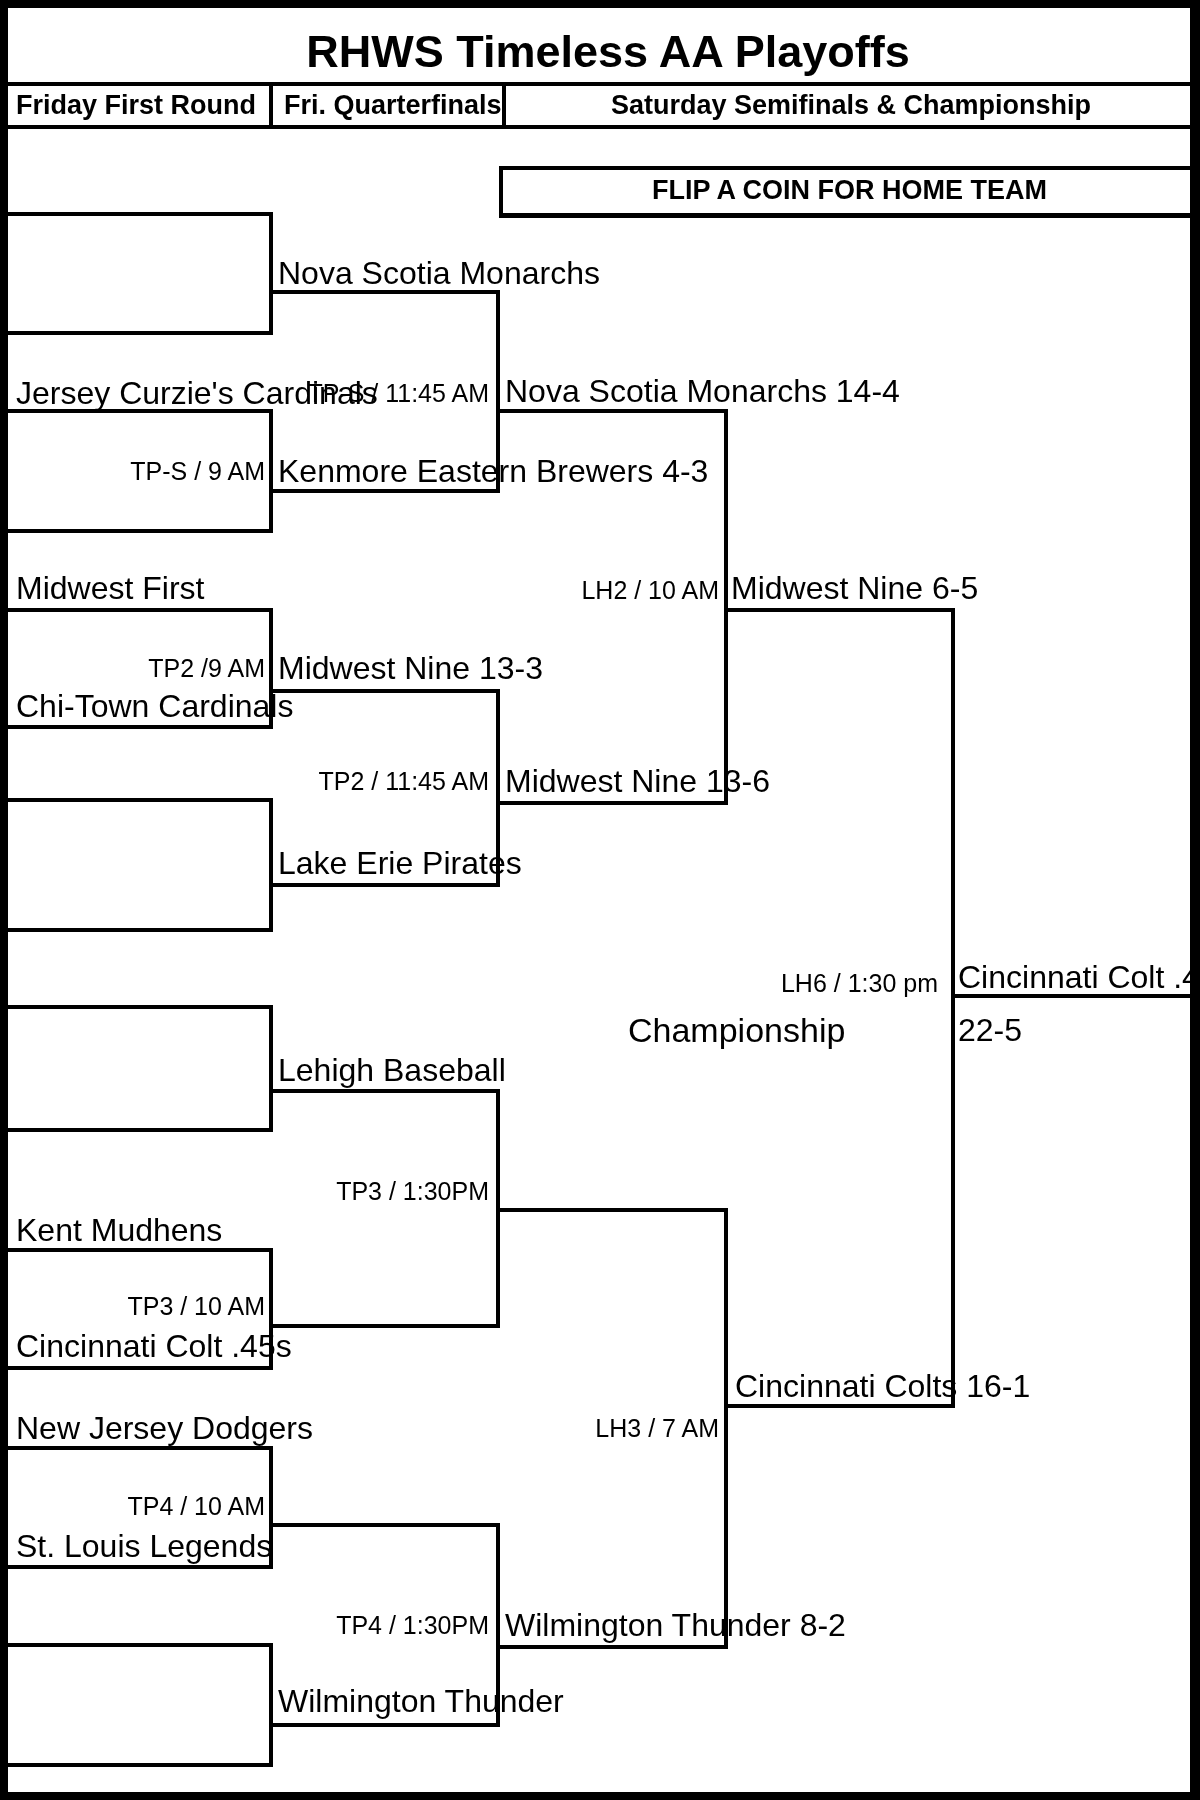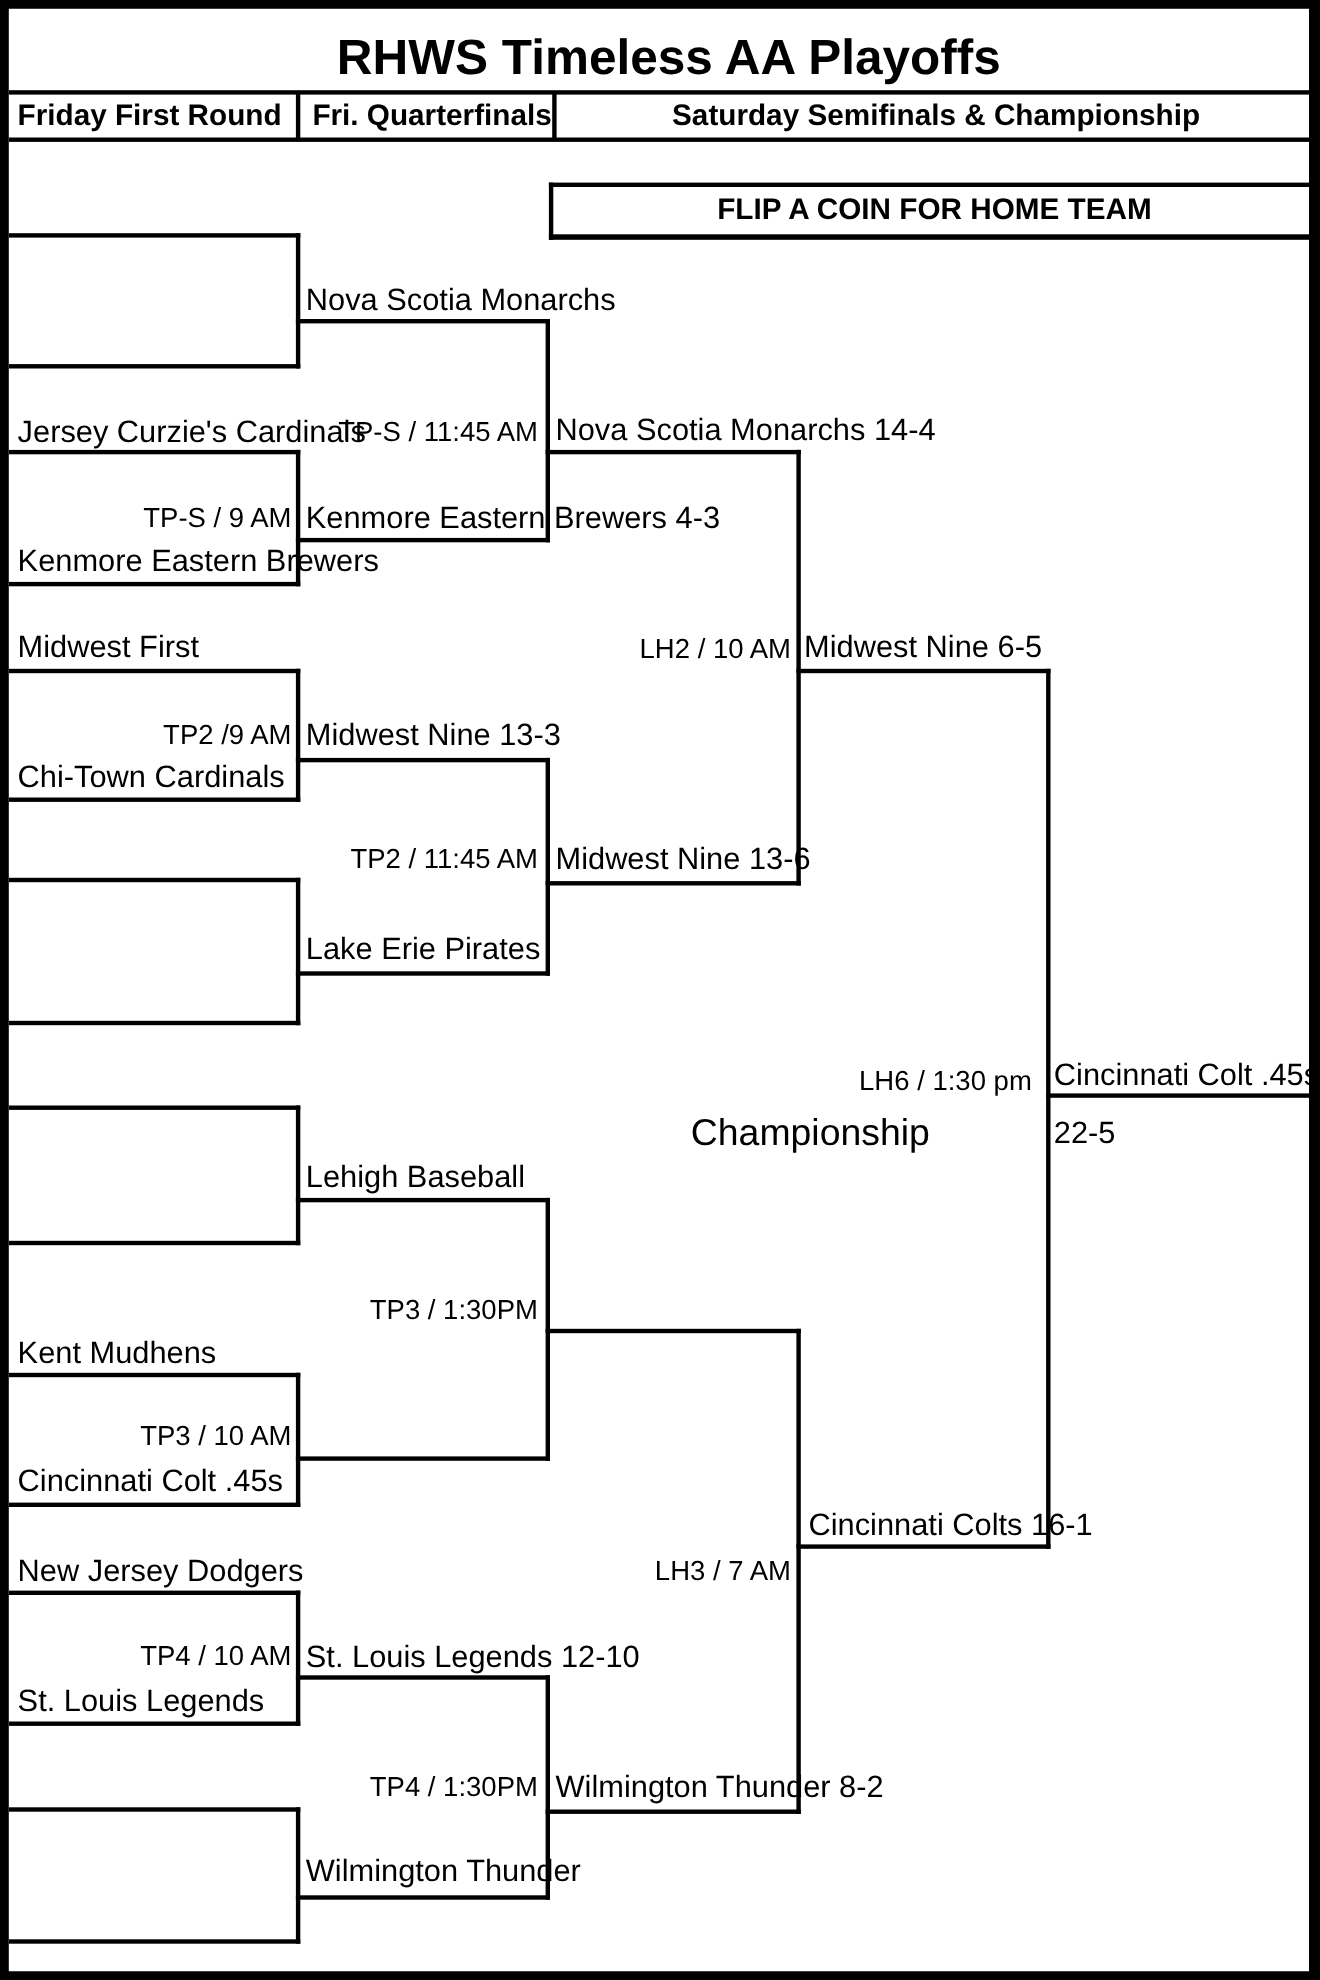--- a/index.html
+++ b/index.html
@@ -11,21 +11,21 @@
     border:8px solid #000;
     border-right-width:10px;
     font-family:"Liberation Sans", sans-serif;
     color:#000;
     overflow:hidden;
   }
   
   #page > *{position:absolute;}
   .ln-h{background:#000;height:4px;}
   .ln-v{background:#000;width:4px;}
-  .t{font-size:28px;line-height:32px;white-space:nowrap;}
+  .t{font-size:32px;line-height:32px;white-space:nowrap;}
   .lbl{font-size:25px;line-height:29px;white-space:nowrap;text-align:right;}
   .hdr{font-size:27px;line-height:31px;font-weight:bold;white-space:nowrap;}
   .title{font-size:45px;line-height:52px;font-weight:bold;text-align:center;white-space:nowrap;}
   .champ-title{font-size:34px;line-height:38px;text-align:left;white-space:nowrap;}
   .ctr{text-align:center;}
 </style>
 </head>
 <body>
 
 <div id="page">
@@ -95,39 +95,37 @@
   <div class="ln-v" style="left:716px;top:1200px;height:441px;"></div>
 
   <div class="ln-h" style="left:716px;top:600px;width:231px;"></div>
   <div class="ln-h" style="left:716px;top:1396px;width:231px;"></div>
 
   <div class="ln-v" style="left:943px;top:600px;height:800px;"></div>
 
   <div class="ln-h" style="left:943px;top:986px;width:247px;"></div>
 
   <div class="t" style="left:8px;top:369px;">Jersey Curzie's Cardinals</div>
-  <div class="t" style="left:8px;top:486px;">Kenmore Eastern Brewers</div>
   <div class="t" style="left:8px;top:564px;">Midwest First</div>
   <div class="t" style="left:8px;top:682px;">Chi-Town Cardinals</div>
   <div class="t" style="left:8px;top:1206px;">Kent Mudhens</div>
   <div class="t" style="left:8px;top:1322px;">Cincinnati Colt .45s</div>
   <div class="t" style="left:8px;top:1404px;">New Jersey Dodgers</div>
   <div class="t" style="left:8px;top:1522px;">St. Louis Legends</div>
 
   <div class="lbl" style="left:30px;top:449px;width:227px;">TP-S  / 9 AM</div>
   <div class="lbl" style="left:30px;top:646px;width:227px;">TP2 /9 AM</div>
   <div class="lbl" style="left:30px;top:1284px;width:227px;">TP3 / 10 AM</div>
   <div class="lbl" style="left:30px;top:1484px;width:227px;">TP4 / 10 AM</div>
 
   <div class="t" style="left:270px;top:249px;">Nova Scotia Monarchs</div>
   <div class="t" style="left:270px;top:447px;">Kenmore Eastern Brewers 4-3</div>
   <div class="t" style="left:270px;top:644px;">Midwest Nine 13-3</div>
   <div class="t" style="left:270px;top:839px;">Lake Erie Pirates</div>
   <div class="t" style="left:270px;top:1046px;">Lehigh Baseball</div>
-  <div class="t" style="left:270px;top:1482px;">St. Louis Legends 12-10</div>
   <div class="t" style="left:270px;top:1677px;">Wilmington Thunder</div>
 
   <div class="lbl" style="left:254px;top:371px;width:227px;">TP-S / 11:45 AM</div>
   <div class="lbl" style="left:254px;top:759px;width:227px;">TP2 / 11:45 AM</div>
   <div class="lbl" style="left:254px;top:1169px;width:227px;">TP3 / 1:30PM</div>
   <div class="lbl" style="left:254px;top:1603px;width:227px;">TP4 / 1:30PM</div>
 
   <div class="t" style="left:497px;top:367px;">Nova Scotia Monarchs 14-4</div>
   <div class="t" style="left:497px;top:757px;">Midwest Nine 13-6</div>
   <div class="t" style="left:497px;top:1601px;">Wilmington Thunder 8-2</div>

